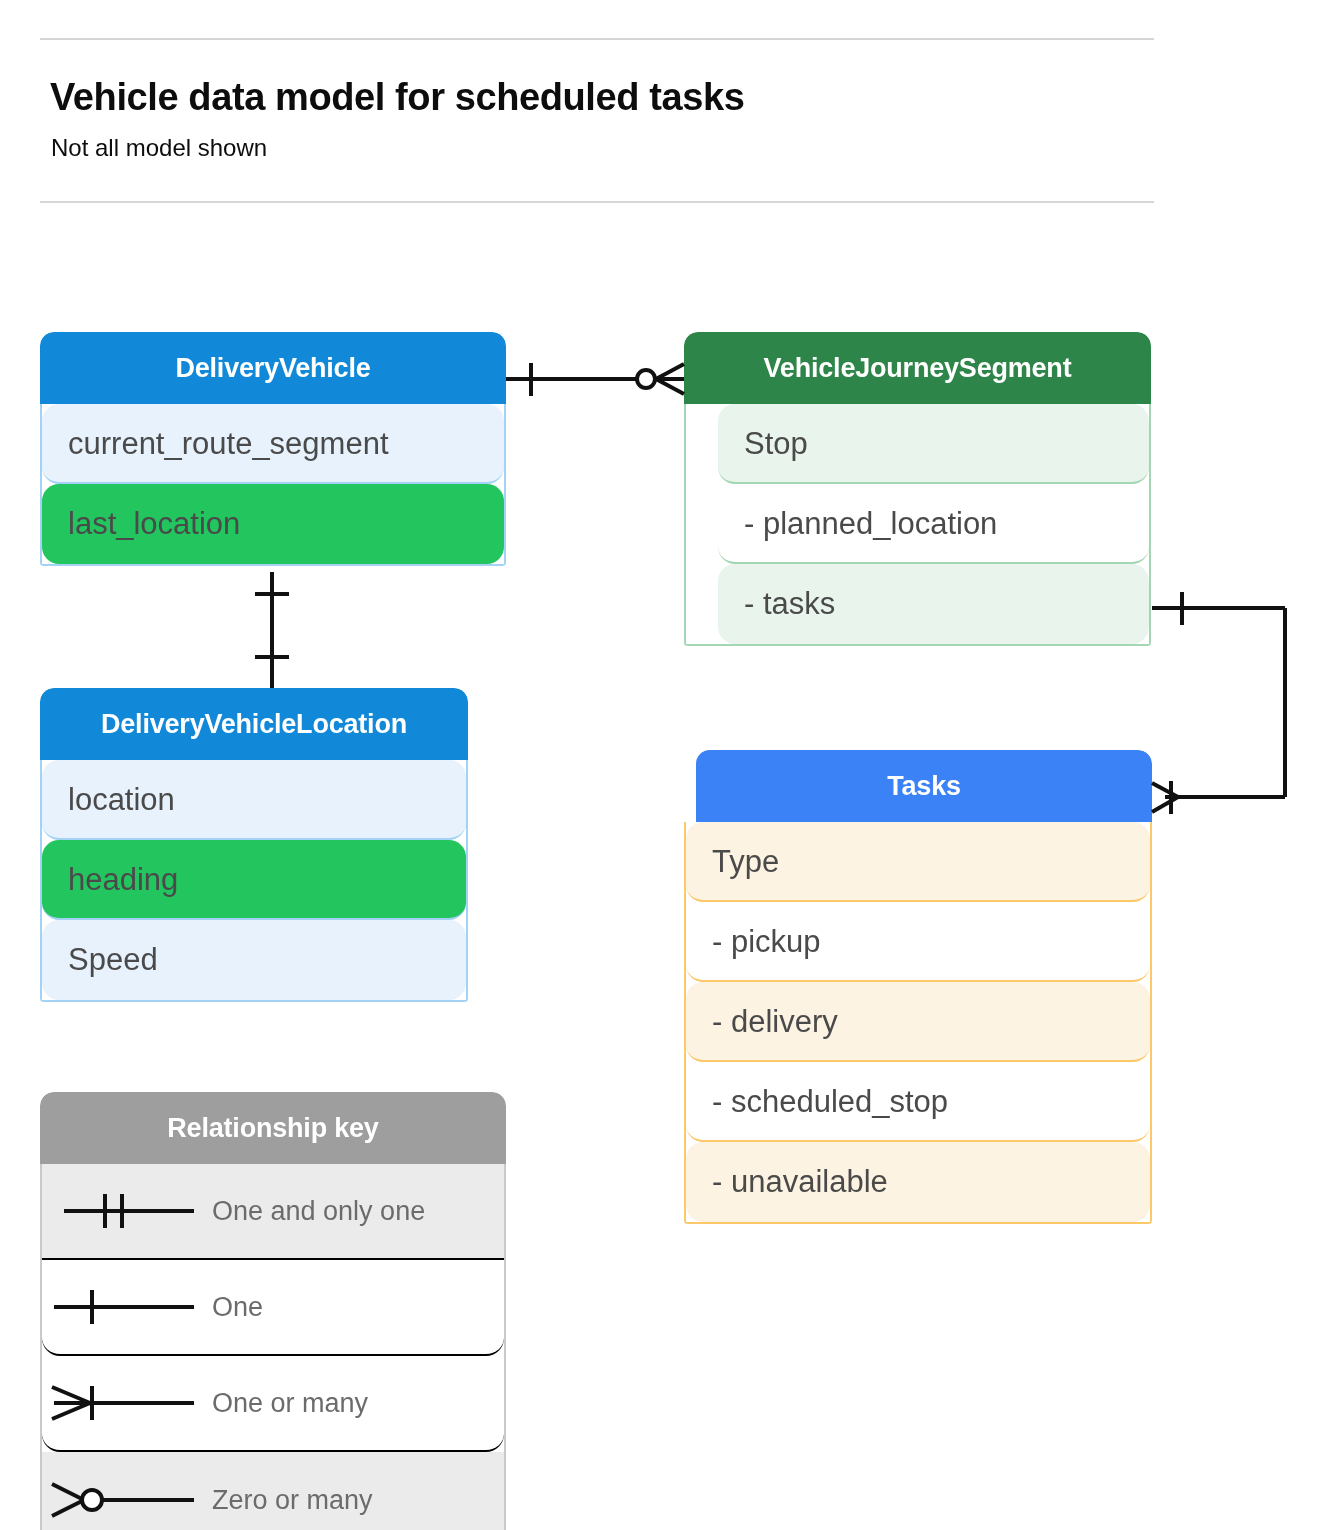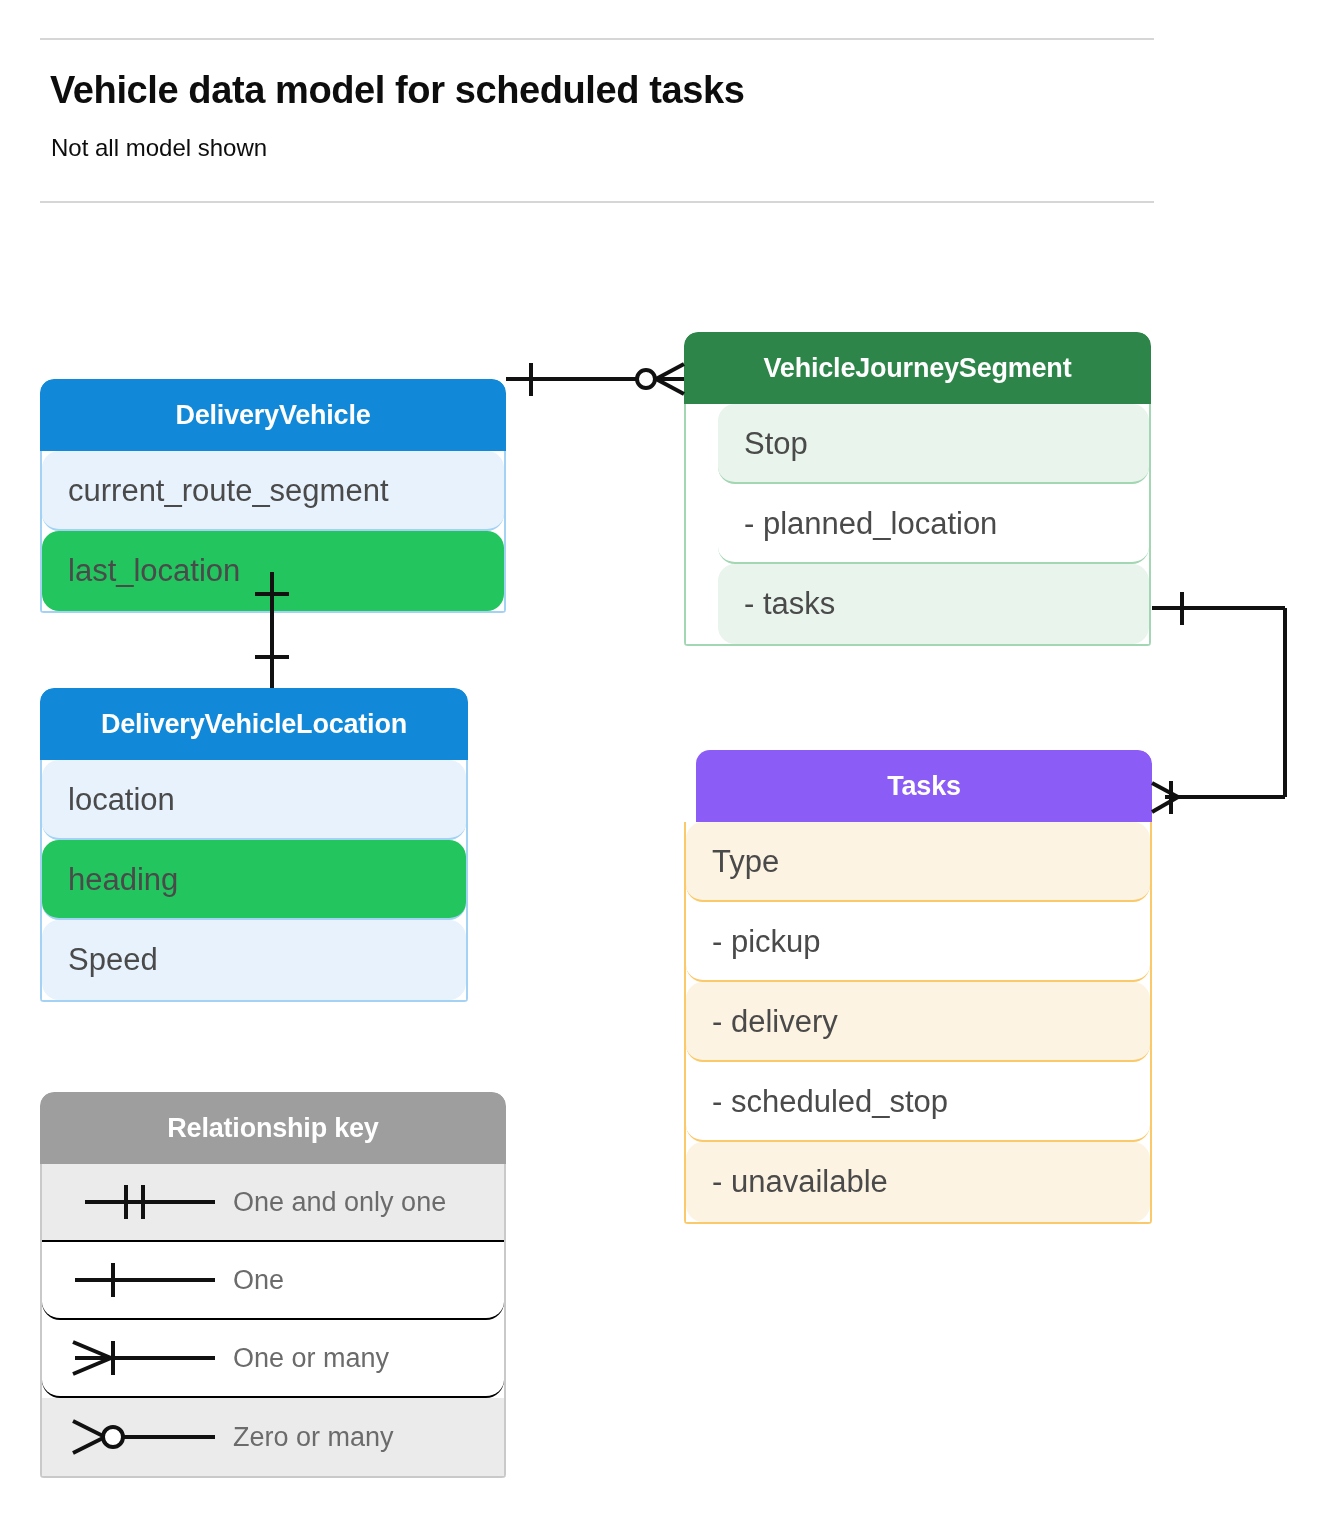--- a/index.html
+++ b/index.html
@@ -22,21 +22,21 @@
     width: 1114px;
     height: 2px;
     background: #d6d6d6;
   }
   #rule-top  { top: 38px; }
   #rule-bot  { top: 201px; }
 
   #page-title {
     position: absolute;
     left: 50px;
-    top: 69px;
+    top: 76px;
     font-size: 38px;
     font-weight: 700;
     color: #0d0d0d;
     letter-spacing: -0.4px;
     white-space: nowrap;
   }
   #page-subtitle {
     position: absolute;
     left: 51px;
     top: 134px;
@@ -91,48 +91,47 @@
   .theme-blue .row-plain     { background: #22c55e; }
 
   
   .theme-green .entity-header { background: #2e8549; }
   .theme-green .entity-rows   { border-color: #a3d6b2; padding-left: 32px; }
   .theme-green .entity-row    { border-bottom-color: #a3d6b2; }
   .theme-green .row-alt       { background: #e8f4ec; }
   .theme-green .row-plain     { background: #ffffff; }
 
   
-  .theme-orange .entity-header { background: #8b5cf6; margin-left: 12px; }
+  .theme-orange .entity-header { background: #3b82f6; margin-left: 12px; }
   .theme-orange .entity-rows   { border-color: #fbc96a; }
   .theme-orange .entity-row    { border-bottom-color: #fbc96a; }
   .theme-orange .row-alt       { background: #fdf3e2; }
   .theme-orange .row-plain     { background: #ffffff; }
 
   
   .theme-gray .entity-header { background: #9e9e9e; }
   .theme-gray .entity-rows   { border-color: #c9c9c9; }
   .theme-gray .row-alt       { background: #ebebeb; }
   .theme-gray .row-plain     { background: #ffffff; border-radius: 18px; }
 
   
-  #ent-delivery-vehicle          { left: 40px;  top: 332px;  width: 466px; margin-top: 47px; }
+  #ent-delivery-vehicle          { left: 40px;  top: 332px;  width: 466px; }
   #ent-delivery-vehicle-location { left: 40px;  top: 688px;  width: 428px; }
   #ent-journey-segment           { left: 684px; top: 332px;  width: 467px; }
   #ent-tasks                     { left: 684px; top: 750px;  width: 468px; }
   #legend                        { left: 40px;  top: 1092px; width: 466px; }
 
   
   .legend-row {
-    height: 78px;
+    height: 96px;
     box-sizing: border-box;
     display: flex;
     align-items: center;
     border-bottom-style: solid;
     border-bottom-width: 2px;
-    padding-left: 21px;
   }
   .legend-row:last-child { border-bottom: none; }
   .legend-symbol {
     width: 170px;
     flex: 0 0 170px;
     height: 78px;
     display: block;
   }
   .legend-label {
     font-size: 27px;

